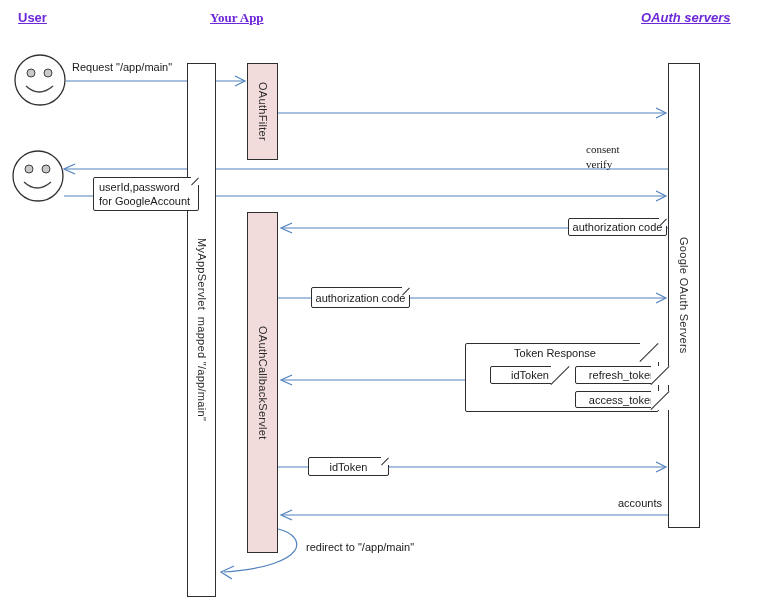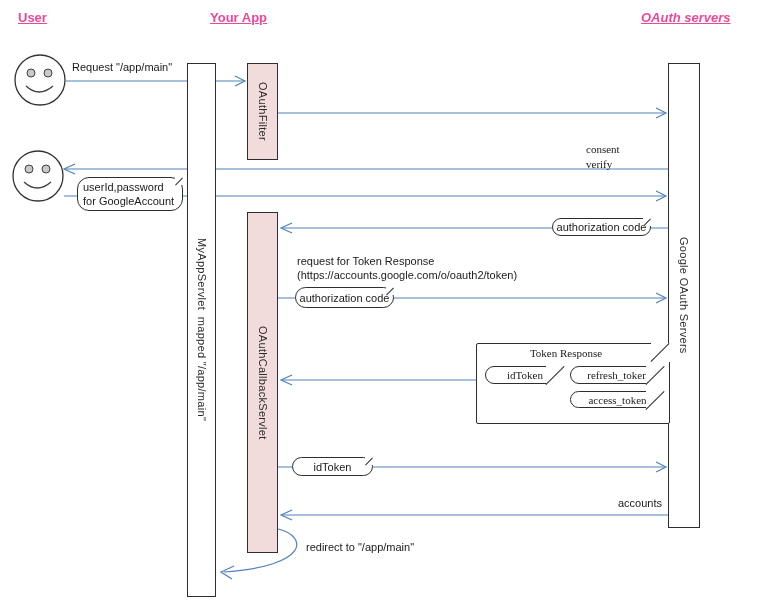--- a/index.html
+++ b/index.html
@@ -1,39 +1,39 @@
 <!DOCTYPE html>
 <html><head>
 <meta charset="utf-8">
 <style>
   html,body { margin:0; padding:0; background:#fff; }
   .stage {
     position:relative; width:758px; height:608px; background:#ffffff;
     font-family:"Liberation Sans", sans-serif; color:#1a1a1a; overflow:hidden;
   }
   .hdr {
-    position:absolute; font-size:13px; font-weight:bold; color:#ec4899;
+    position:absolute; font-size:13px; font-weight:bold; color:#6d28d9;
     text-decoration:underline; white-space:nowrap;
   }
   .bar {
     position:absolute; box-sizing:border-box; border:1px solid #2e2e2e;
     display:flex; align-items:center; justify-content:center;
   }
   .bar.white { background:#ffffff; }
   .bar.pink  { background:#f2dcdb; }
   .vlabel {
     writing-mode:vertical-rl; font-size:11px; color:#2b2b2b;
     white-space:pre; letter-spacing:0.3px;
   }
   .lbl { position:absolute; font-size:11px; line-height:14px; white-space:pre; }
   .lbl.two { line-height:15px; }
   .note {
     position:absolute; box-sizing:border-box; background:#ffffff;
-    border:1px solid #2e2e2e; border-radius:12px; font-size:11px;
-    display:flex; align-items:center; justify-content:center; white-space:nowrap;
+    border:1px solid #2e2e2e; border-radius:2px; font-size:11px;
+    display:flex; align-items:center; justify-content:center; white-space:nowrap;margin-left:16px;
   }
   .note.left { justify-content:flex-start; padding-left:5px; }
   .note .fold-mask { position:absolute; top:-1px; right:-1px; width:8px; height:8px; background:#fff; }
   .note .fold-line { position:absolute; top:3px; right:-2px; width:10px; height:1px; background:#2e2e2e; transform:rotate(-45deg); }
   .bignote {
     position:absolute; box-sizing:border-box; background:#ffffff;
     border:1px solid #2e2e2e; border-radius:2px;
   }
   .bignote .fold-mask { position:absolute; top:-1px; right:-1px; width:19px; height:19px; background:#fff; }
   .bignote .fold-line { position:absolute; top:8px; right:-4px; width:26px; height:1px; background:#2e2e2e; transform:rotate(-45deg); }
@@ -75,21 +75,21 @@
 
       <path d="M668 515 H282"></path>
         <path d="M292 510 L281 515 L292 520"></path>
 
       <path d="M278 529 C 308 536, 310 566, 224 572"></path>
       <path d="M234 566 L221 572 L232 579"></path>
     </g>
   </svg>
 
   <div class="hdr" style="left:18px; top:10px;">User</div>
-  <div class="hdr" style="left:210px; top:10px;">Your App</div>
+  <div class="hdr" style="left:210px; top:10px;font-family:Liberation Serif, serif;">Your App</div>
   <div class="hdr" style="left:641px; top:10px;font-style:italic;">OAuth servers</div>
 
   <svg class="actor" style="left:13px; top:54px;" width="54" height="54" viewBox="0 0 54 54">
     <circle cx="27" cy="26" r="25" fill="#fff" stroke="#333" stroke-width="1.3"></circle>
     <circle cx="18" cy="19" r="4" fill="#c9c9c9" stroke="#404040"></circle>
     <circle cx="35" cy="19" r="4" fill="#c9c9c9" stroke="#404040"></circle>
     <path d="M13 32 Q26 44 40 32" fill="none" stroke="#404040" stroke-width="1.3"></path>
   </svg>
   <svg class="actor" style="left:11px; top:150px;" width="54" height="54" viewBox="0 0 54 54">
     <circle cx="27" cy="26" r="25" fill="#fff" stroke="#333" stroke-width="1.3"></circle>
@@ -121,29 +121,28 @@
     <span class="fold-line"></span>
     <span style="line-height:14px;"><span>userId,password</span><br><span>for GoogleAccount</span></span>
   </div>
 
   <div class="note" style="left:552px; top:218px; width:99px; height:18px;">
     <span class="fold-mask"></span>
     <span class="fold-line"></span>
     <span>authorization code</span>
   </div>
 
-  <div class="lbl" style="left:297px; top:254px;"><span>request for Token Response</span><br><span>(https://accounts.google.com/o/oauth2/token)</span></div>
 
   <div class="note" style="left:295px; top:287px; width:99px; height:21px;">
     <span class="fold-mask"></span>
     <span class="fold-line"></span>
     <span>authorization code</span>
   </div>
 
-  <div class="bignote" style="left:476px; top:343px; width:194px; height:81px;font-family:Liberation Serif, serif;">
+  <div class="bignote" style="left:465px; top:343px; width:194px; height:69px;">
     <span class="fold-mask"></span>
     <span class="fold-line"></span>
     <div class="tr-title">Token Response</div>
     <div class="note" style="left:8px; top:22px; width:80px; height:18px;">
       <span class="fold-mask"></span>
       <span class="fold-line"></span>
       <span>idToken</span>
     </div>
     <div class="note" style="left:93px; top:22px; width:95px; height:18px;">
       <span class="fold-mask"></span>

